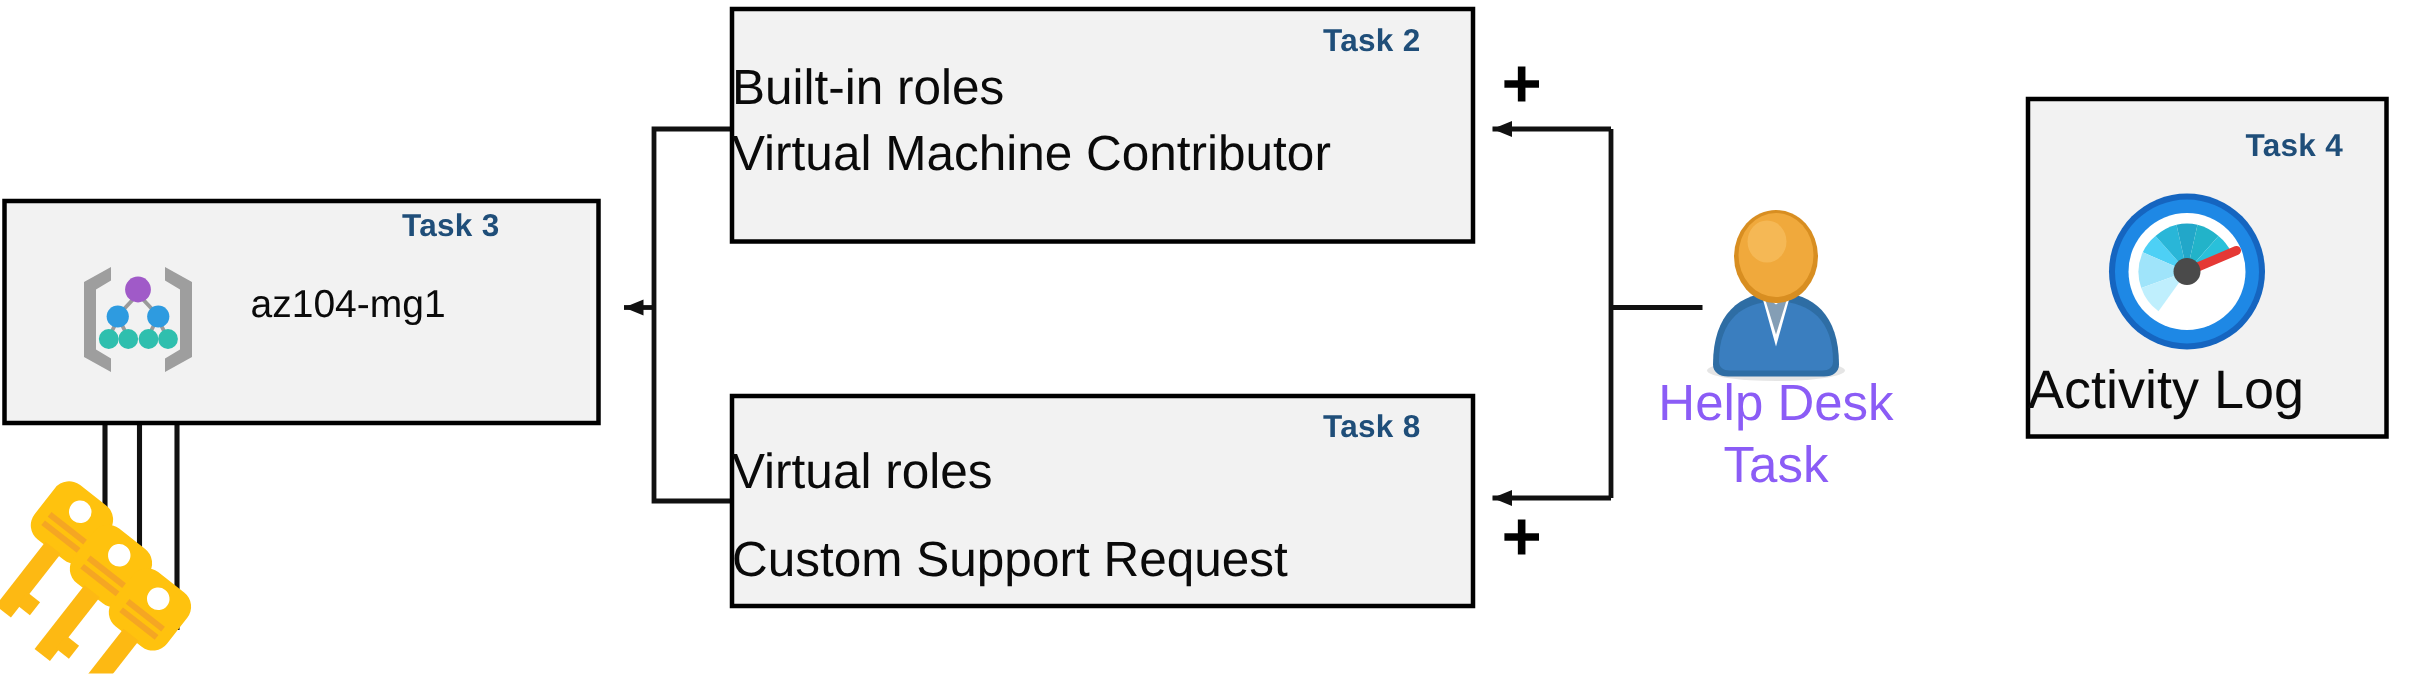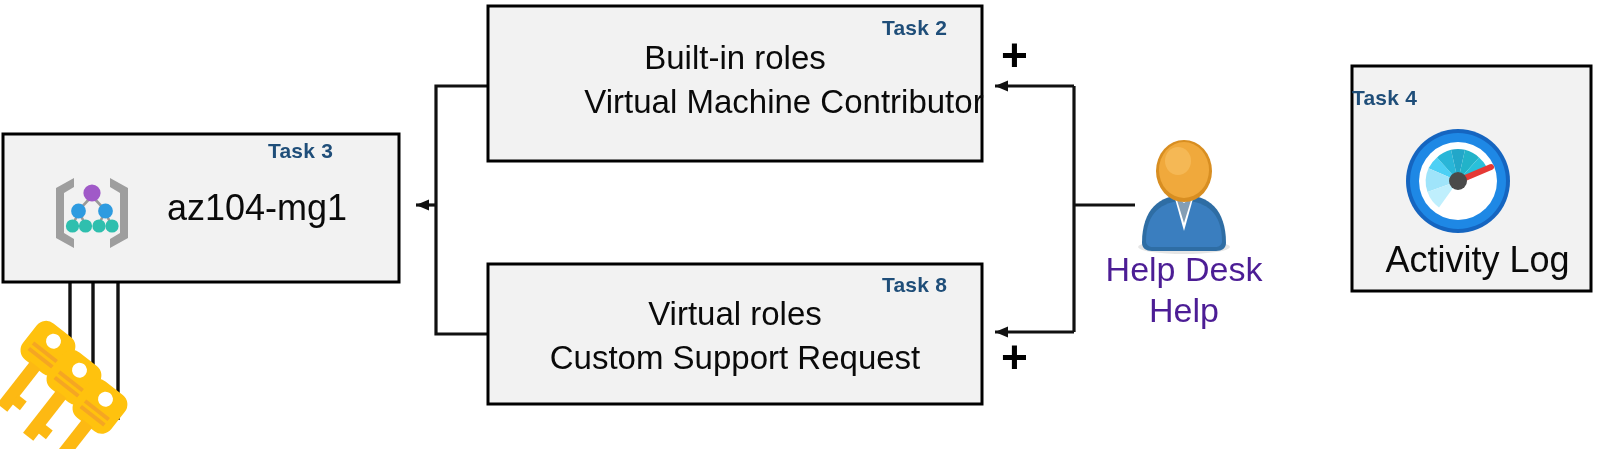--- a/index.html
+++ b/index.html
@@ -8,23 +8,23 @@
   #stage{position:relative;width:1606px;height:449px;background:#fff;}
   svg.layer{position:absolute;left:0;top:0;width:1606px;height:449px;}
   .task-label{
     position:absolute;color:#1F4E79;font-weight:bold;font-size:21px;
     letter-spacing:.2px;white-space:nowrap;
   }
   .body-line{
     position:absolute;color:#0a0a0a;font-size:33px;white-space:nowrap;
     font-weight:400;
   }
-  .center-line{position:absolute;text-align:center;color:#0a0a0a;font-size:33px;white-space:nowrap;}
+  .center-line{position:absolute;color:#0a0a0a;font-size:33px;white-space:nowrap;}
   .caption{
-    position:absolute;text-align:center;color:#4c1d95;font-size:34px;
+    position:absolute;text-align:center;color:#8b5cf6;font-size:34px;
     line-height:1.22;white-space:nowrap;
   }
   .plus{position:absolute;color:#000;font-size:46px;font-weight:bold;line-height:1;}
 </style>
 </head>
 <body>
 
 <div id="stage">
 
   <svg class="layer" viewBox="0 0 1606 449">
@@ -133,32 +133,32 @@
         <path d="M53,53 L74.0,29.4 A32,32 0 0 1 82.5,40.2 Z" fill="#29C0DA"></path>
         <path d="M53,53 L23.5,40.2 A32,32 0 0 0 22.5,64.0 Z" fill="#9FE4FA"></path>
         <path d="M53,53 L22.5,64.0 A32,32 0 0 0 34.0,79.5 Z" fill="#BFEFFD"></path>
       </g>
       <line x1="53" y1="53" x2="86" y2="39" stroke="#E53935" stroke-width="6" stroke-linecap="round"></line>
       <circle cx="53" cy="53" r="9" fill="#4A4A4A"></circle>
     </g>
   </svg>
 
   <div class="task-label" style="left:268px;top:139px;">Task 3</div>
-  <div class="body-line" style="left:167px;top:187px;font-size:36px;">az104-mg1</div>
+  <div class="body-line" style="left:167px;top:187px;font-size:26px;">az104-mg1</div>
 
   <div class="task-label" style="left:882px;top:16px;">Task 2</div>
   <div class="center-line" style="left:488px;top:39px;width:494px;">Built-in roles</div>
   <div class="center-line" style="left:488px;top:83px;width:592px;">Virtual Machine Contributor</div>
 
   <div class="task-label" style="left:882px;top:273px;">Task 8</div>
   <div class="center-line" style="left:488px;top:295px;width:494px;">Virtual roles</div>
-  <div class="center-line" style="left:488px;top:339px;width:494px;">Custom Support Request</div>
+  <div class="center-line" style="left:488px;top:354px;width:494px;">Custom Support Request</div>
 
-  <div class="task-label" style="left:1352px;top:86px;width:210px;text-align:left;">Task 4</div>
+  <div class="task-label" style="left:1352px;top:86px;width:210px;text-align:right;">Task 4</div>
   <div class="center-line" style="left:1352px;top:239px;width:251px;font-size:36px;">Activity Log</div>
 
   <div class="caption" style="left:1084px;top:249px;width:200px;">Help Desk</div>
-  <div class="caption" style="left:1084px;top:290px;width:200px;">Help</div>
+  <div class="caption" style="left:1084px;top:290px;width:200px;">Task</div>
 
   <div class="plus" style="left:1001px;top:32px;">+</div>
   <div class="plus" style="left:1001px;top:334px;">+</div>
 
 </div>
 
 </body></html>

